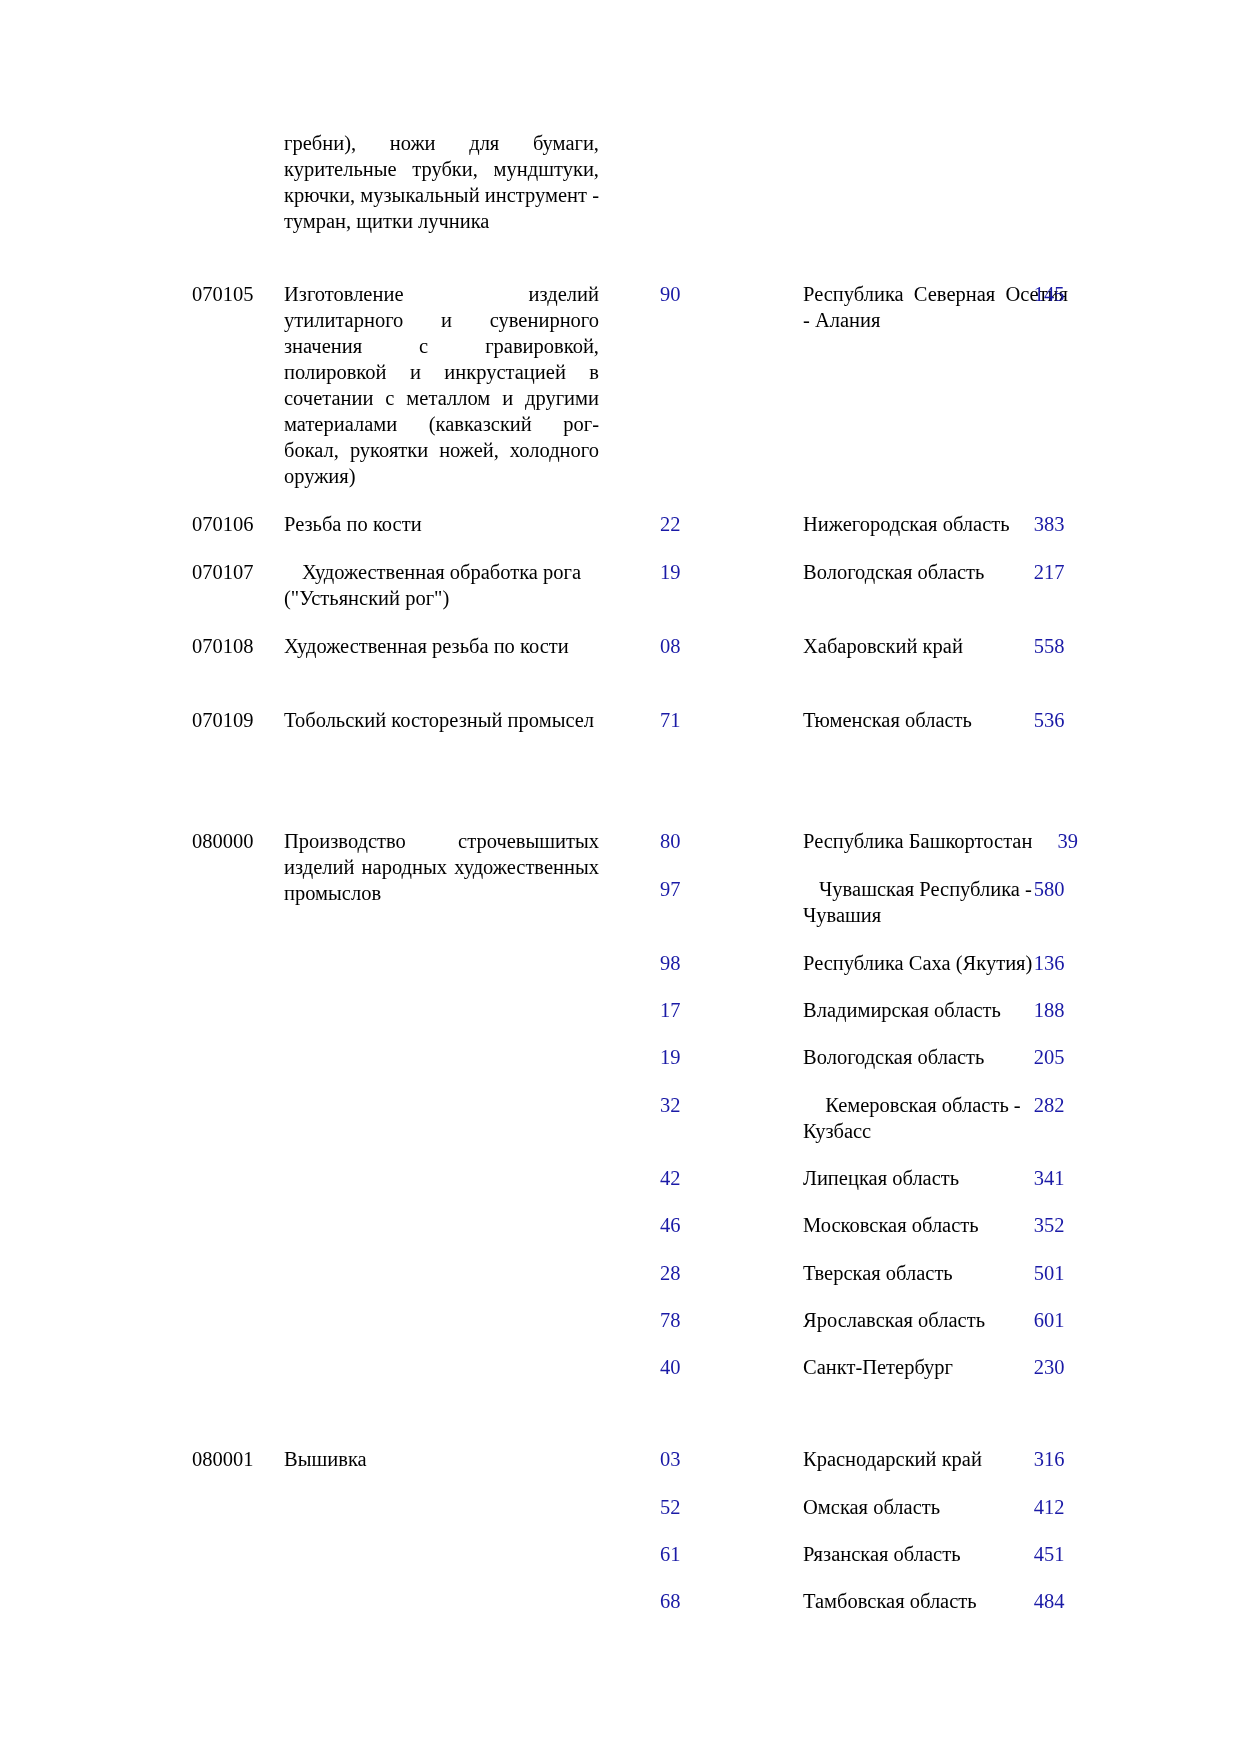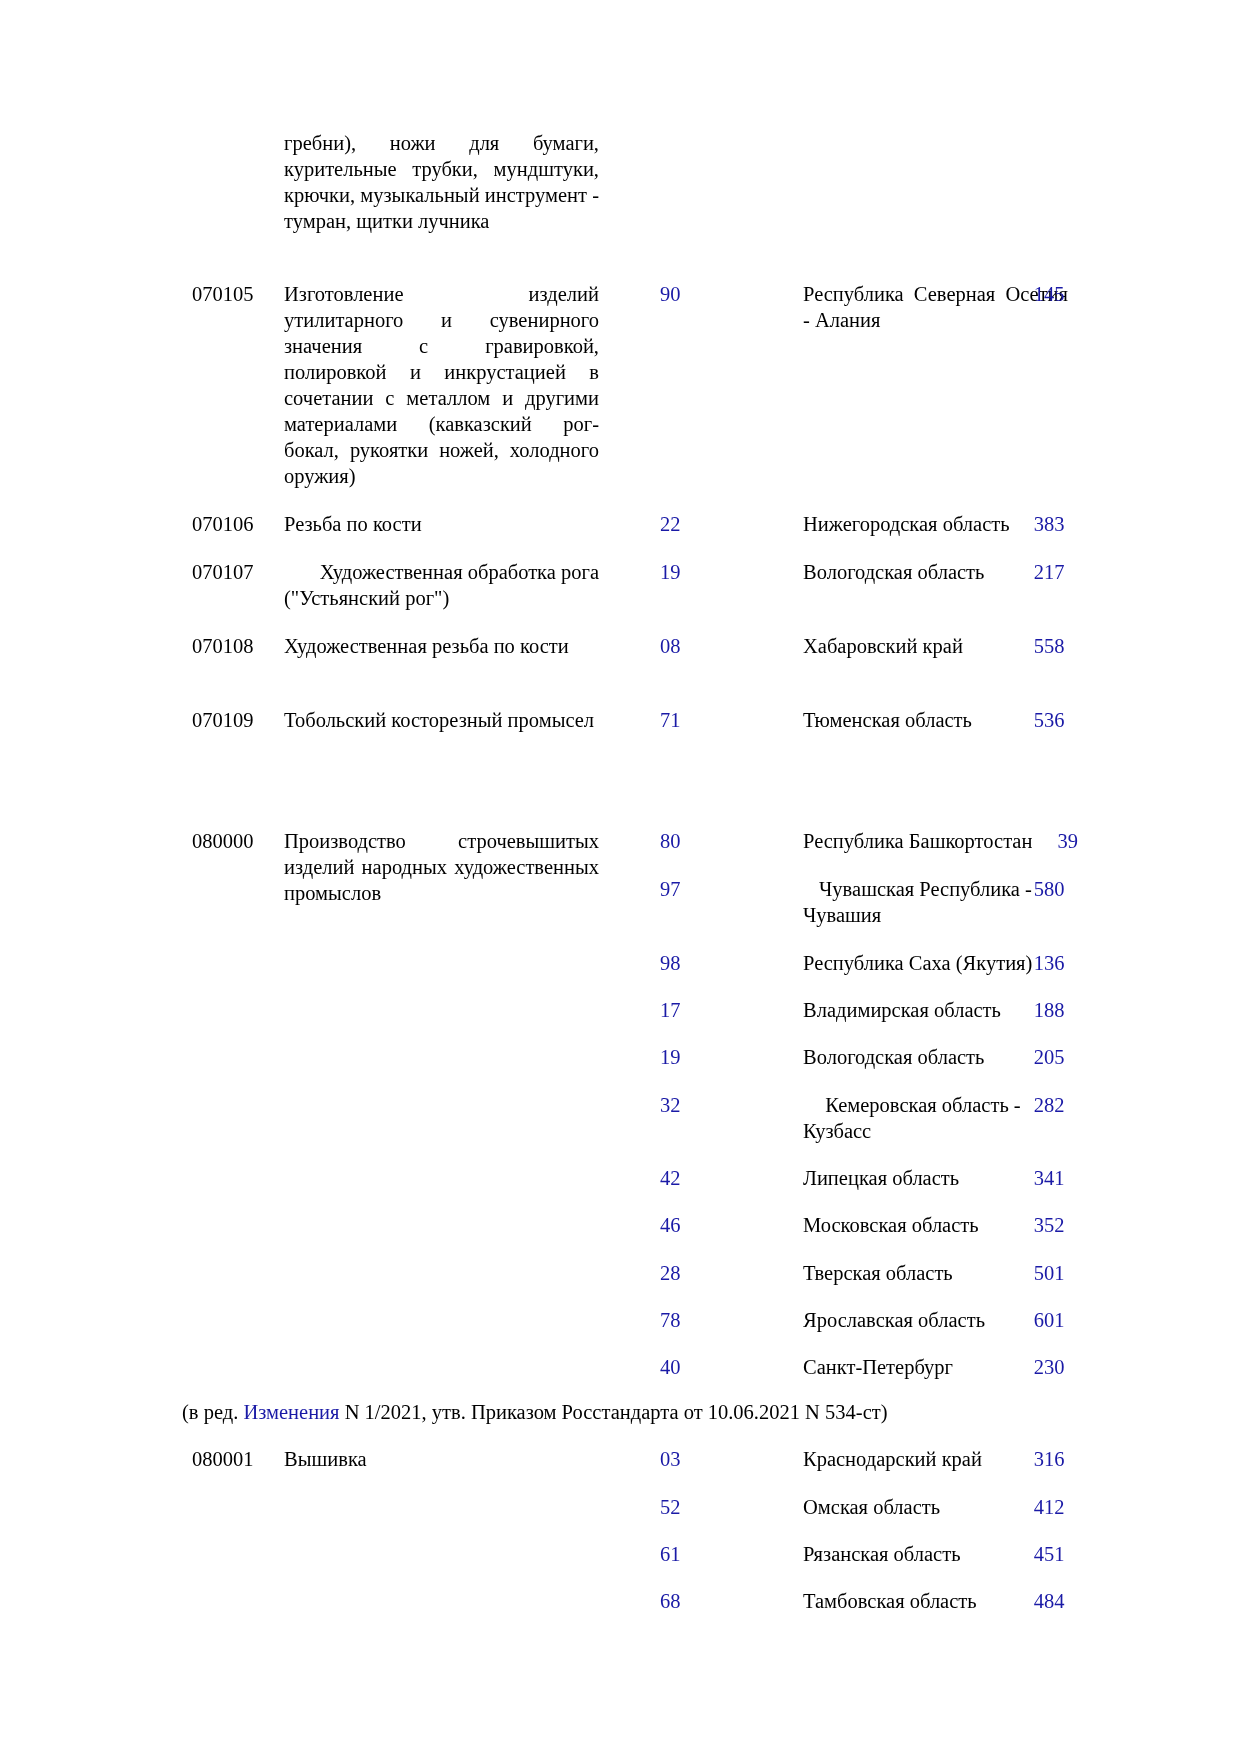--- a/index.html
+++ b/index.html
@@ -5,21 +5,21 @@
     html, body { margin: 0; padding: 0; background: #ffffff; }
     body {
       width: 1240px; height: 1754px; position: relative; overflow: hidden;
       font-family: "Liberation Serif", "DejaVu Serif", serif;
       font-size: 20.5px; color: #000000; line-height: 26px;
     }
     .page { position: absolute; left: 0; top: 0; width: 1068px; height: 1754px; }
     .row { position: absolute; left: 0; width: 1240px; }
     .code { position: absolute; left: 192px; width: 80px; }
     .name { position: absolute; left: 284px; width: 315px; text-align: justify; text-align-last: left; }
-    .name.single { text-align: right; }
+    .name.single { text-align: center; }
     .rcode { position: absolute; left: 660px; width: 40px; color: #1a1aa6; }
     .region { position: absolute; left: 756px; width: 265px; text-align: justify; text-align-last: left; margin-left: 47px; }
     .region.single { text-align: center; }
     .num { position: absolute; left: 1020px; width: 58px; text-align: center; color: #1a1aa6; }
     .num.center { text-align: right; }
     .section-title { position: absolute; left: 245px; top: 780px; white-space: nowrap; }
     .amend { position: absolute; left: 182px; top: 1399px; white-space: nowrap; }
     .link { color: #1a1aa6; text-decoration: none; cursor: pointer; }
   </style>
 </head>
@@ -123,23 +123,20 @@
     <a class="rcode link">78</a>
     <div class="region single">Ярославская область</div>
     <a class="num link">601</a>
   </div>
   <div class="row" style="top:1354px;">
     <a class="rcode link">40</a>
     <div class="region single">Санкт-Петербург</div>
     <a class="num link">230</a>
   </div>
 
-  <div class="amend">
-    <span>(в ред. </span><a class="link">Изменения</a><span> N 1/2021, утв. Приказом Росстандарта от 10.06.2021 N 534-ст)</span>
-  </div>
 
   <div class="row" style="top:1446px;">
     <div class="code">080001</div>
     <div class="name single">Вышивка</div>
     <a class="rcode link">03</a>
     <div class="region single">Краснодарский край</div>
     <a class="num link">316</a>
   </div>
   <div class="row" style="top:1494px;">
     <a class="rcode link">52</a>

